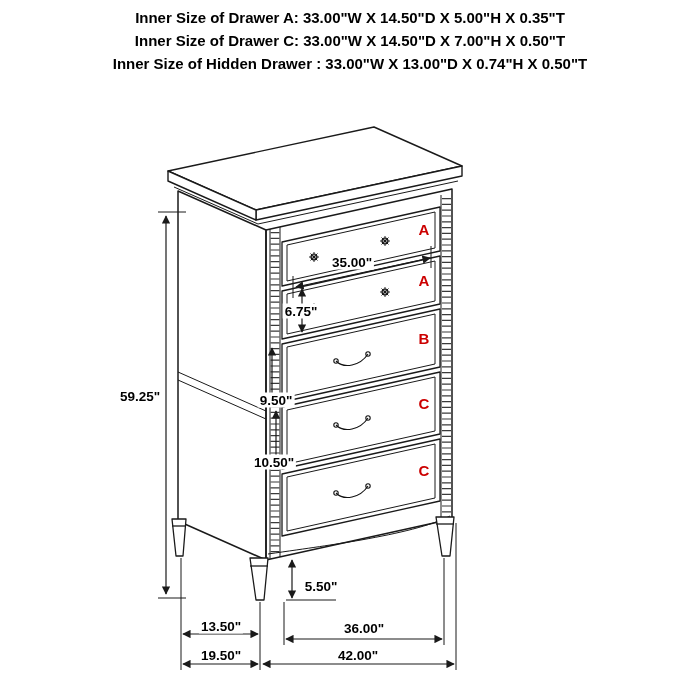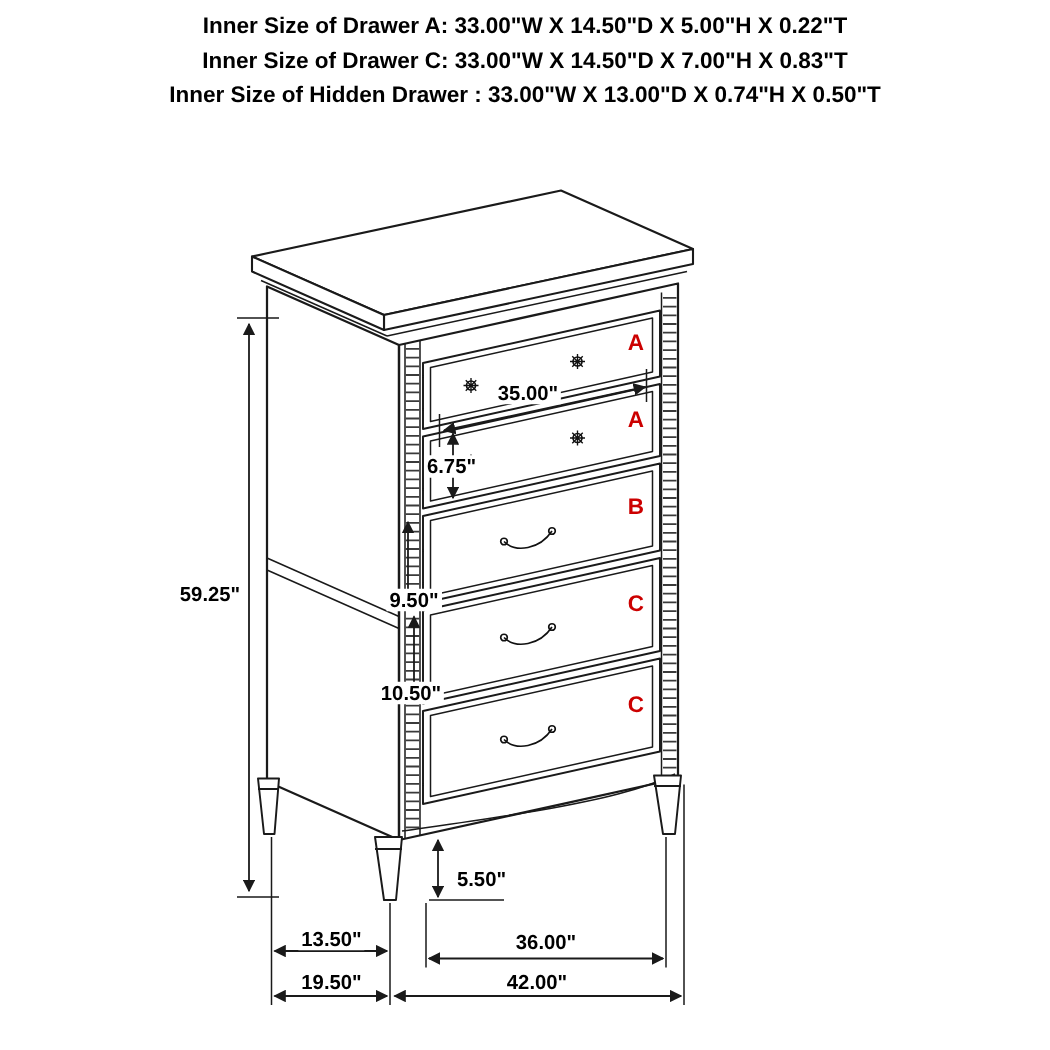--- a/index.html
+++ b/index.html
@@ -12,22 +12,22 @@
        background:#fff;padding:0 2px;white-space:nowrap;}
   .drawer-letter{position:absolute;transform:translate(-50%,-50%);
                  font-weight:bold;font-size:15px;color:#c00;}
 </style>
 </head>
 <body>
 
 <div id="stage">
 
   <div id="spec-header">
-    <div>Inner Size of Drawer A: 33.00"W X 14.50"D X 5.00"H X 0.22"T</div>
-    <div>Inner Size of Drawer C: 33.00"W X 14.50"D X 7.00"H X 0.83"T</div>
+    <div>Inner Size of Drawer A: 33.00"W X 14.50"D X 5.00"H X 0.35"T</div>
+    <div>Inner Size of Drawer C: 33.00"W X 14.50"D X 7.00"H X 0.50"T</div>
     <div>Inner Size of Hidden Drawer : 33.00"W X 13.00"D X 0.74"H X 0.50"T</div>
   </div>
 
   <svg id="diagram-svg" width="700" height="700" viewBox="0 0 700 700">
     <defs>
       <marker id="ar" viewBox="0 0 10 10" refX="9" refY="5" markerWidth="7" markerHeight="7" orient="auto-start-reverse">
         <path d="M0,0 L10,5 L0,10 z" fill="#1a1a1a"></path>
       </marker>
     </defs>
 

